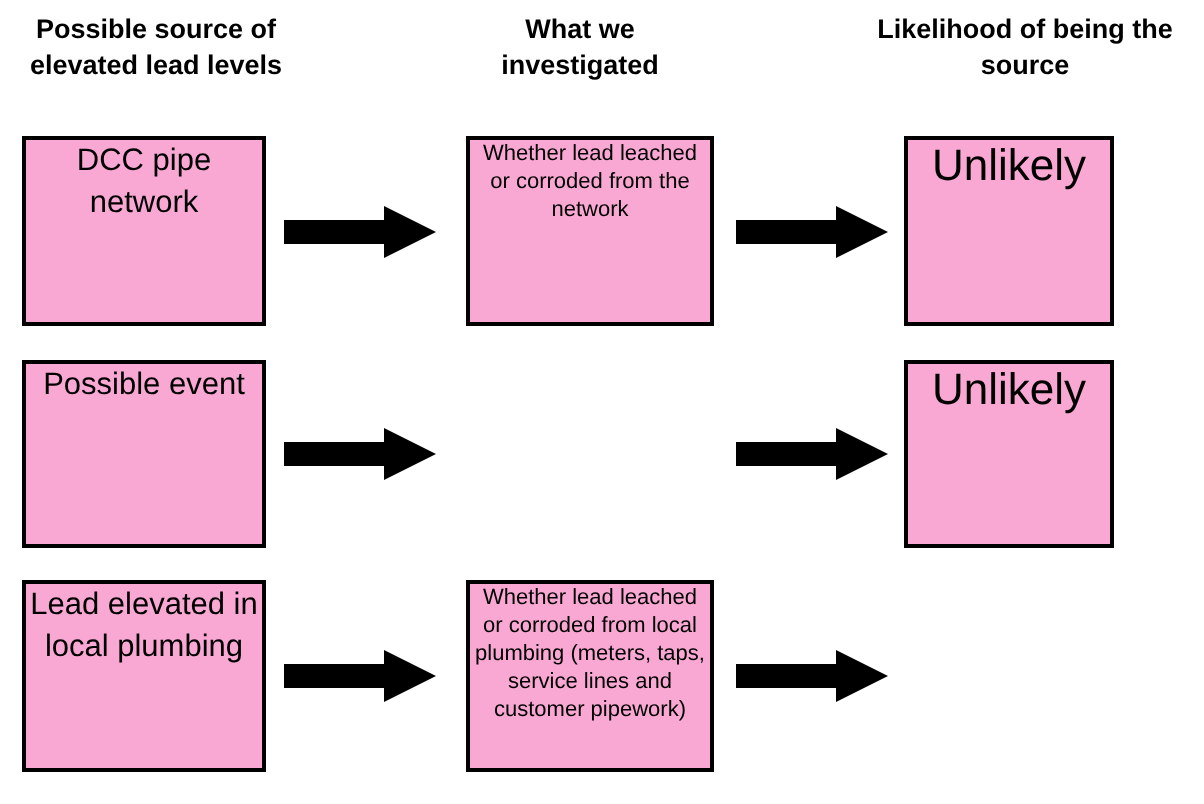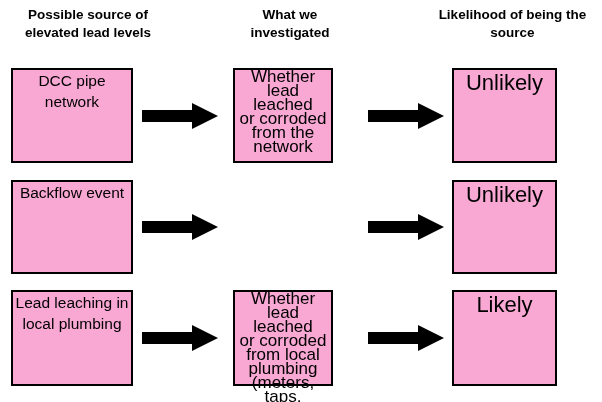--- a/index.html
+++ b/index.html
@@ -9,36 +9,36 @@
     background:#ffffff;
     color:#000000;
     font-family:"Liberation Sans", sans-serif;
     overflow:hidden;
   }
   .hdr{
     position:absolute;top:6px;
     font-weight:bold;font-size:13.5px;line-height:18px;
     text-align:center;white-space:pre-line;
   }
-  .hdr1{left:13px;width:150px;}
+  .hdr1{left:3px;width:150px;}
   .hdr2{left:235px;width:110px;}
   .hdr3{left:425px;width:175px;}
   .row{position:absolute;left:0;width:602px;}
   .row1{top:68px;height:95px;}
   .row2{top:180px;height:94px;}
   .row3{top:290px;height:96px;}
   .box{
     position:absolute;top:0;height:100%;
     border:2px solid #000000;background:#f9a8d4;
     box-sizing:border-box;
     display:flex;align-items:flex-start;justify-content:center;
     text-align:center;white-space:pre-line;
   }
   .col1{left:11px;width:122px;font-size:15.5px;line-height:21px;}
-  .col2{left:233px;width:100px;font-size:17px;line-height:14px;}
+  .col2{left:233px;width:124px;font-size:11px;line-height:14px;}
   .col3{left:452px;width:105px;font-size:22px;line-height:26px;}
   .arrow{
     position:absolute;top:50%;margin-top:-13px;
     width:76px;height:26px;fill:#000000;
   }
   .a1{left:142px;}
   .a2{left:368px;}
 </style>
 </head>
 <body>
@@ -68,49 +68,46 @@
     <svg class="arrow a2" viewBox="0 0 76 26" aria-hidden="true">
       <path d="M0 7 H50 V0 L76 13 L50 26 V19 H0 Z"></path>
     </svg>
     <div class="box col3">
       <span>Unlikely</span>
     </div>
   </div>
 
   <div class="row row2">
     <div class="box col1">
-      <span>Backflow event</span>
+      <span>Possible event</span>
     </div>
     <svg class="arrow a1" viewBox="0 0 76 26" aria-hidden="true">
       <path d="M0 7 H50 V0 L76 13 L50 26 V19 H0 Z"></path>
     </svg>
     <svg class="arrow a2" viewBox="0 0 76 26" aria-hidden="true">
       <path d="M0 7 H50 V0 L76 13 L50 26 V19 H0 Z"></path>
     </svg>
     <div class="box col3">
       <span>Unlikely</span>
     </div>
   </div>
 
   <div class="row row3">
     <div class="box col1">
-      <span>Lead leaching in
+      <span>Lead elevated in
 local plumbing</span>
     </div>
     <svg class="arrow a1" viewBox="0 0 76 26" aria-hidden="true">
       <path d="M0 7 H50 V0 L76 13 L50 26 V19 H0 Z"></path>
     </svg>
     <div class="box col2">
       <span>Whether lead leached
 or corroded from local
 plumbing (meters, taps,
 service lines and
 customer pipework)</span>
     </div>
     <svg class="arrow a2" viewBox="0 0 76 26" aria-hidden="true">
       <path d="M0 7 H50 V0 L76 13 L50 26 V19 H0 Z"></path>
     </svg>
-    <div class="box col3">
-      <span>Likely</span>
-    </div>
   </div>
 
 </div>
 
 </body></html>

